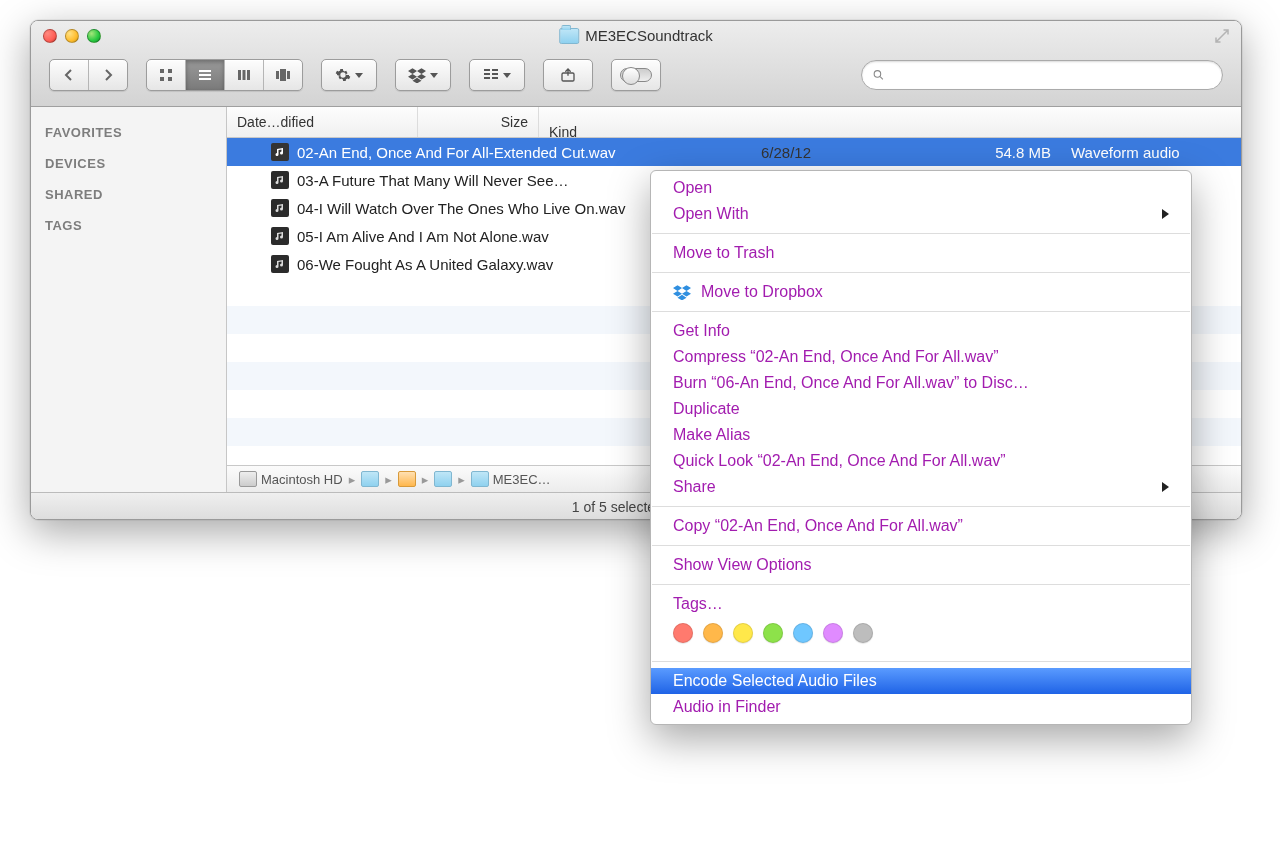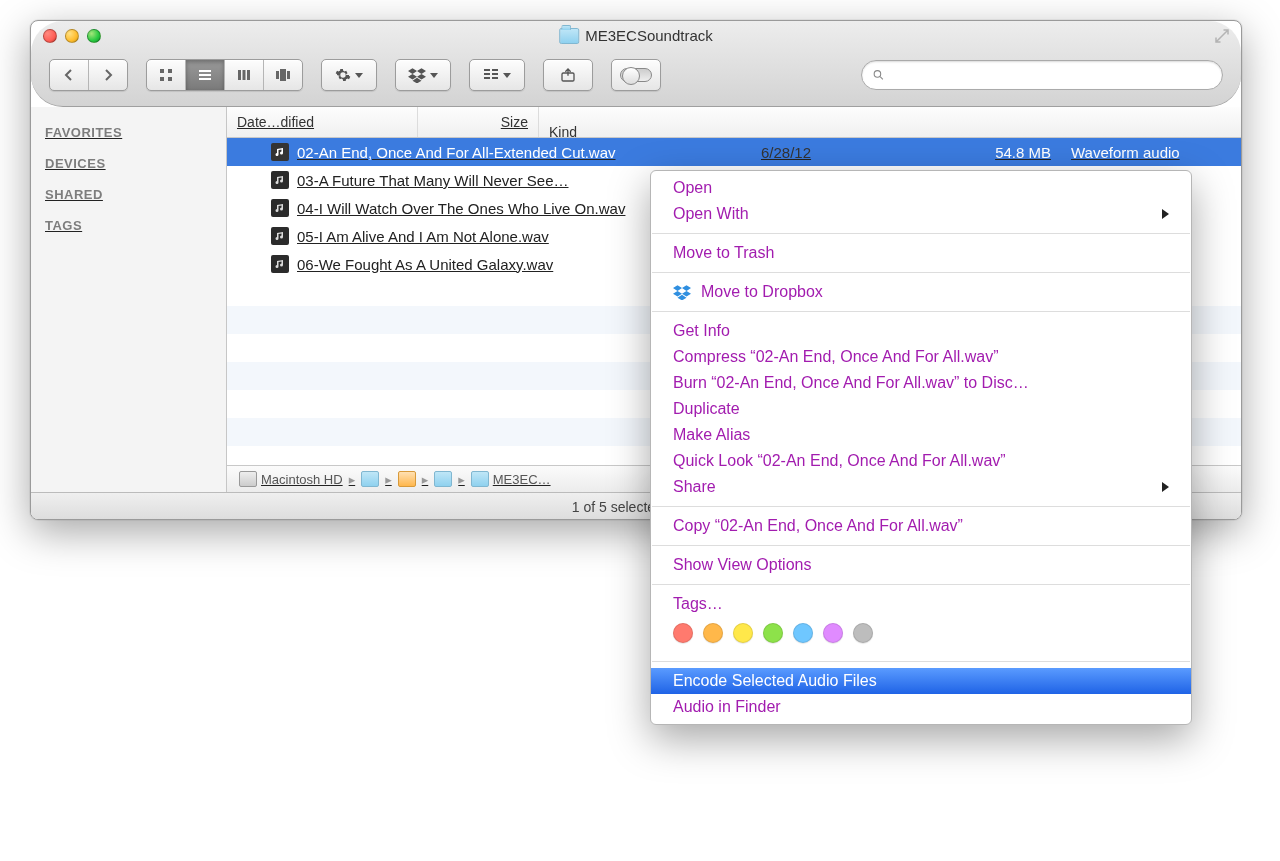--- a/index.html
+++ b/index.html
@@ -25,21 +25,20 @@
     border: 1px solid #9a9a9a;
     box-shadow: 0 12px 40px rgba(0,0,0,0.35), 0 0 0 1px rgba(0,0,0,0.05);
     background: #fff;
     overflow: hidden;
   }
   .titlebar {
     height: 85px;
     background: linear-gradient(#ededed, #d3d3d3);
     border-bottom: 1px solid #9f9f9f;
     position: relative;
-    border-radius: 32px;
   }
   .traffic {
     position: absolute;
     top: 8px;
     left: 12px;
     display: flex;
     gap: 8px;
   }
   .traffic .dot {
     width: 14px; height: 14px;
@@ -142,21 +141,20 @@
     box-shadow: inset 0 1px 2px rgba(0,0,0,0.15);
   }
   .search svg{width:14px;height:14px;color:#888;margin-right:6px;}
   .search input{
     border:none;outline:none;width:100%;font-size:14px;color:#333;background:transparent;
   }
 
   .body {
     display: flex;
     height: calc(100% - 85px - 28px);
-    text-decoration: underline;
   }
   .sidebar {
     width: 195px;
     background: #f4f4f4;
     border-right: 1px solid #c6c6c6;
     padding-top: 8px;
   }
   .sidebar .section {
     font-size: 13px;
     font-weight: 700;
@@ -537,21 +535,21 @@
     <span class="lead-ico">
       <svg class="dropbox-ico" viewBox="0 0 32 28" fill="#2f8fe0">
             <path d="M8 2l8 5-8 5-8-5 8-5zm16 0l8 5-8 5-8-5 8-5zM0 17l8-5 8 5-8 5-8-5zm16 0l8-5 8 5-8 5-8-5zM8 24l8-5 8 5-8 5-8-5z"></path>
           </svg>
     </span>
     <span>Move to Dropbox</span>
   </div>
   <div class="sep"></div>
   <div class="item">Get Info</div>
   <div class="item">Compress “02-An End, Once And For All.wav”</div>
-  <div class="item">Burn “02-An End, Once And For All.wav” to Disc…</div>
+  <div class="item">Burn “06-An End, Once And For All.wav” to Disc…</div>
   <div class="item">Duplicate</div>
   <div class="item">Make Alias</div>
   <div class="item">Quick Look “02-An End, Once And For All.wav”</div>
   <div class="item">
     <span>Share</span>
     <span class="sub-arrow"></span>
   </div>
   <div class="sep"></div>
   <div class="item">Copy “02-An End, Once And For All.wav”</div>
   <div class="sep"></div>

